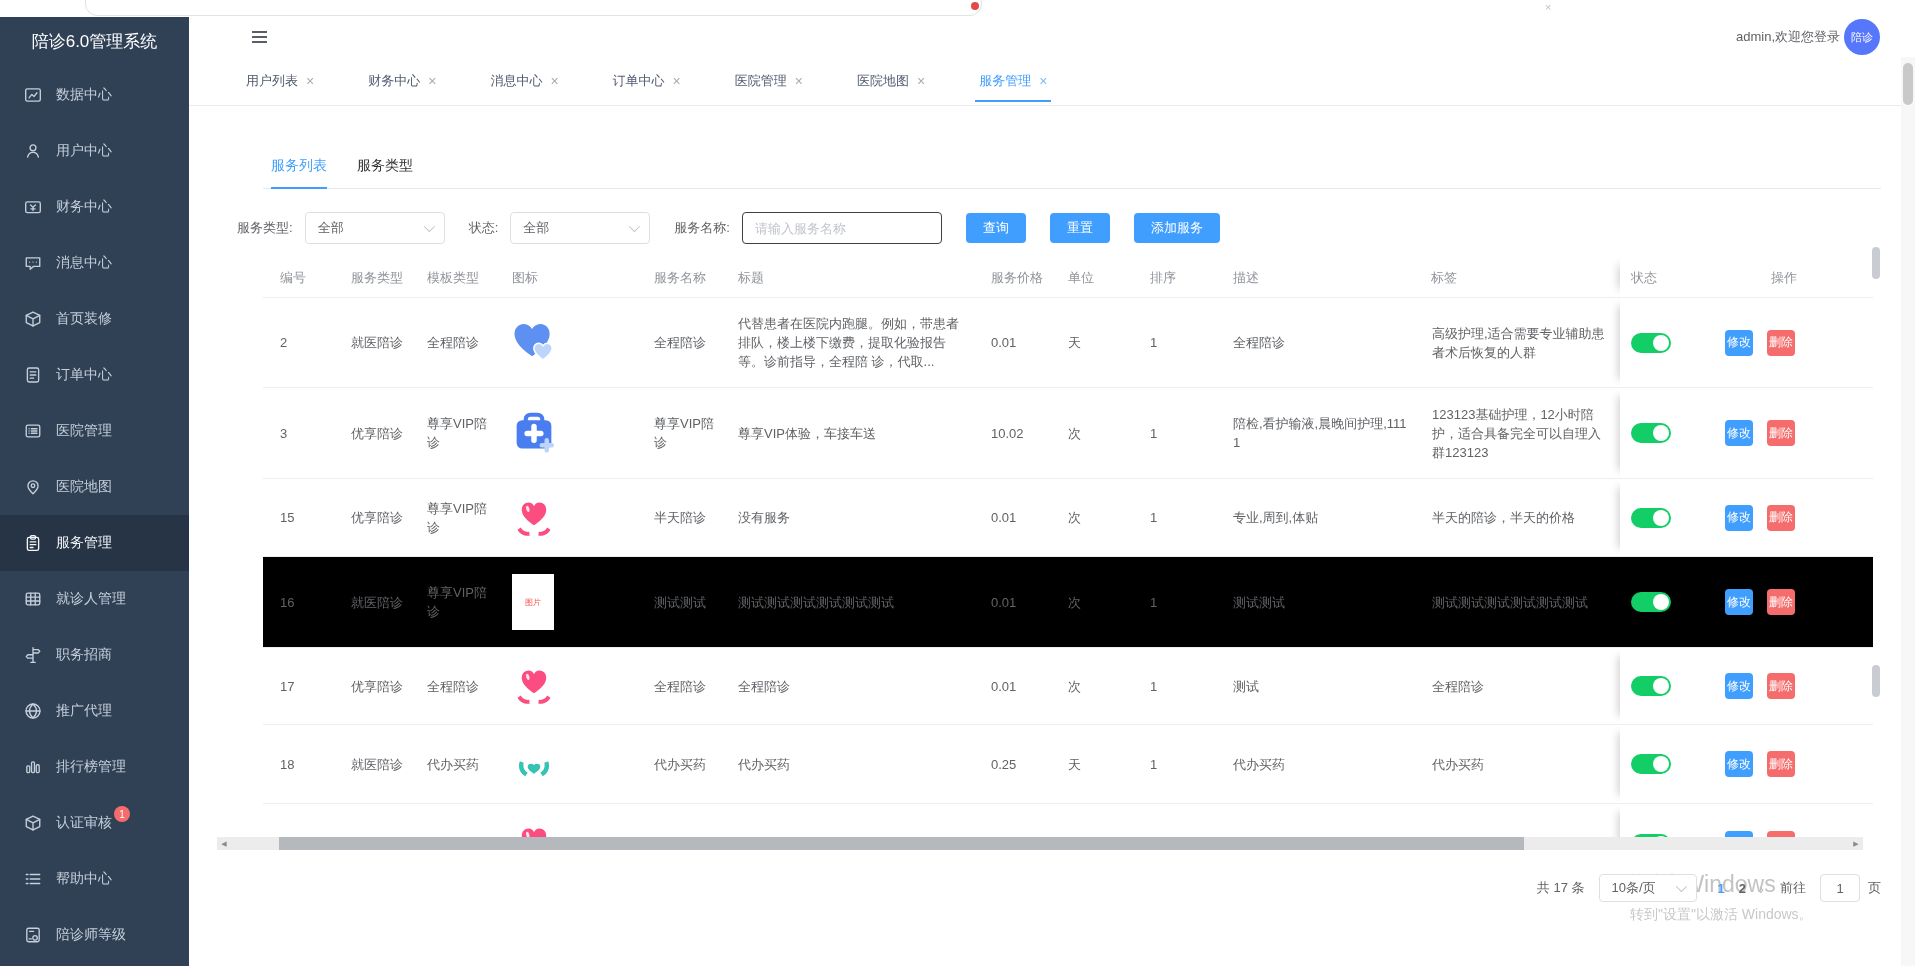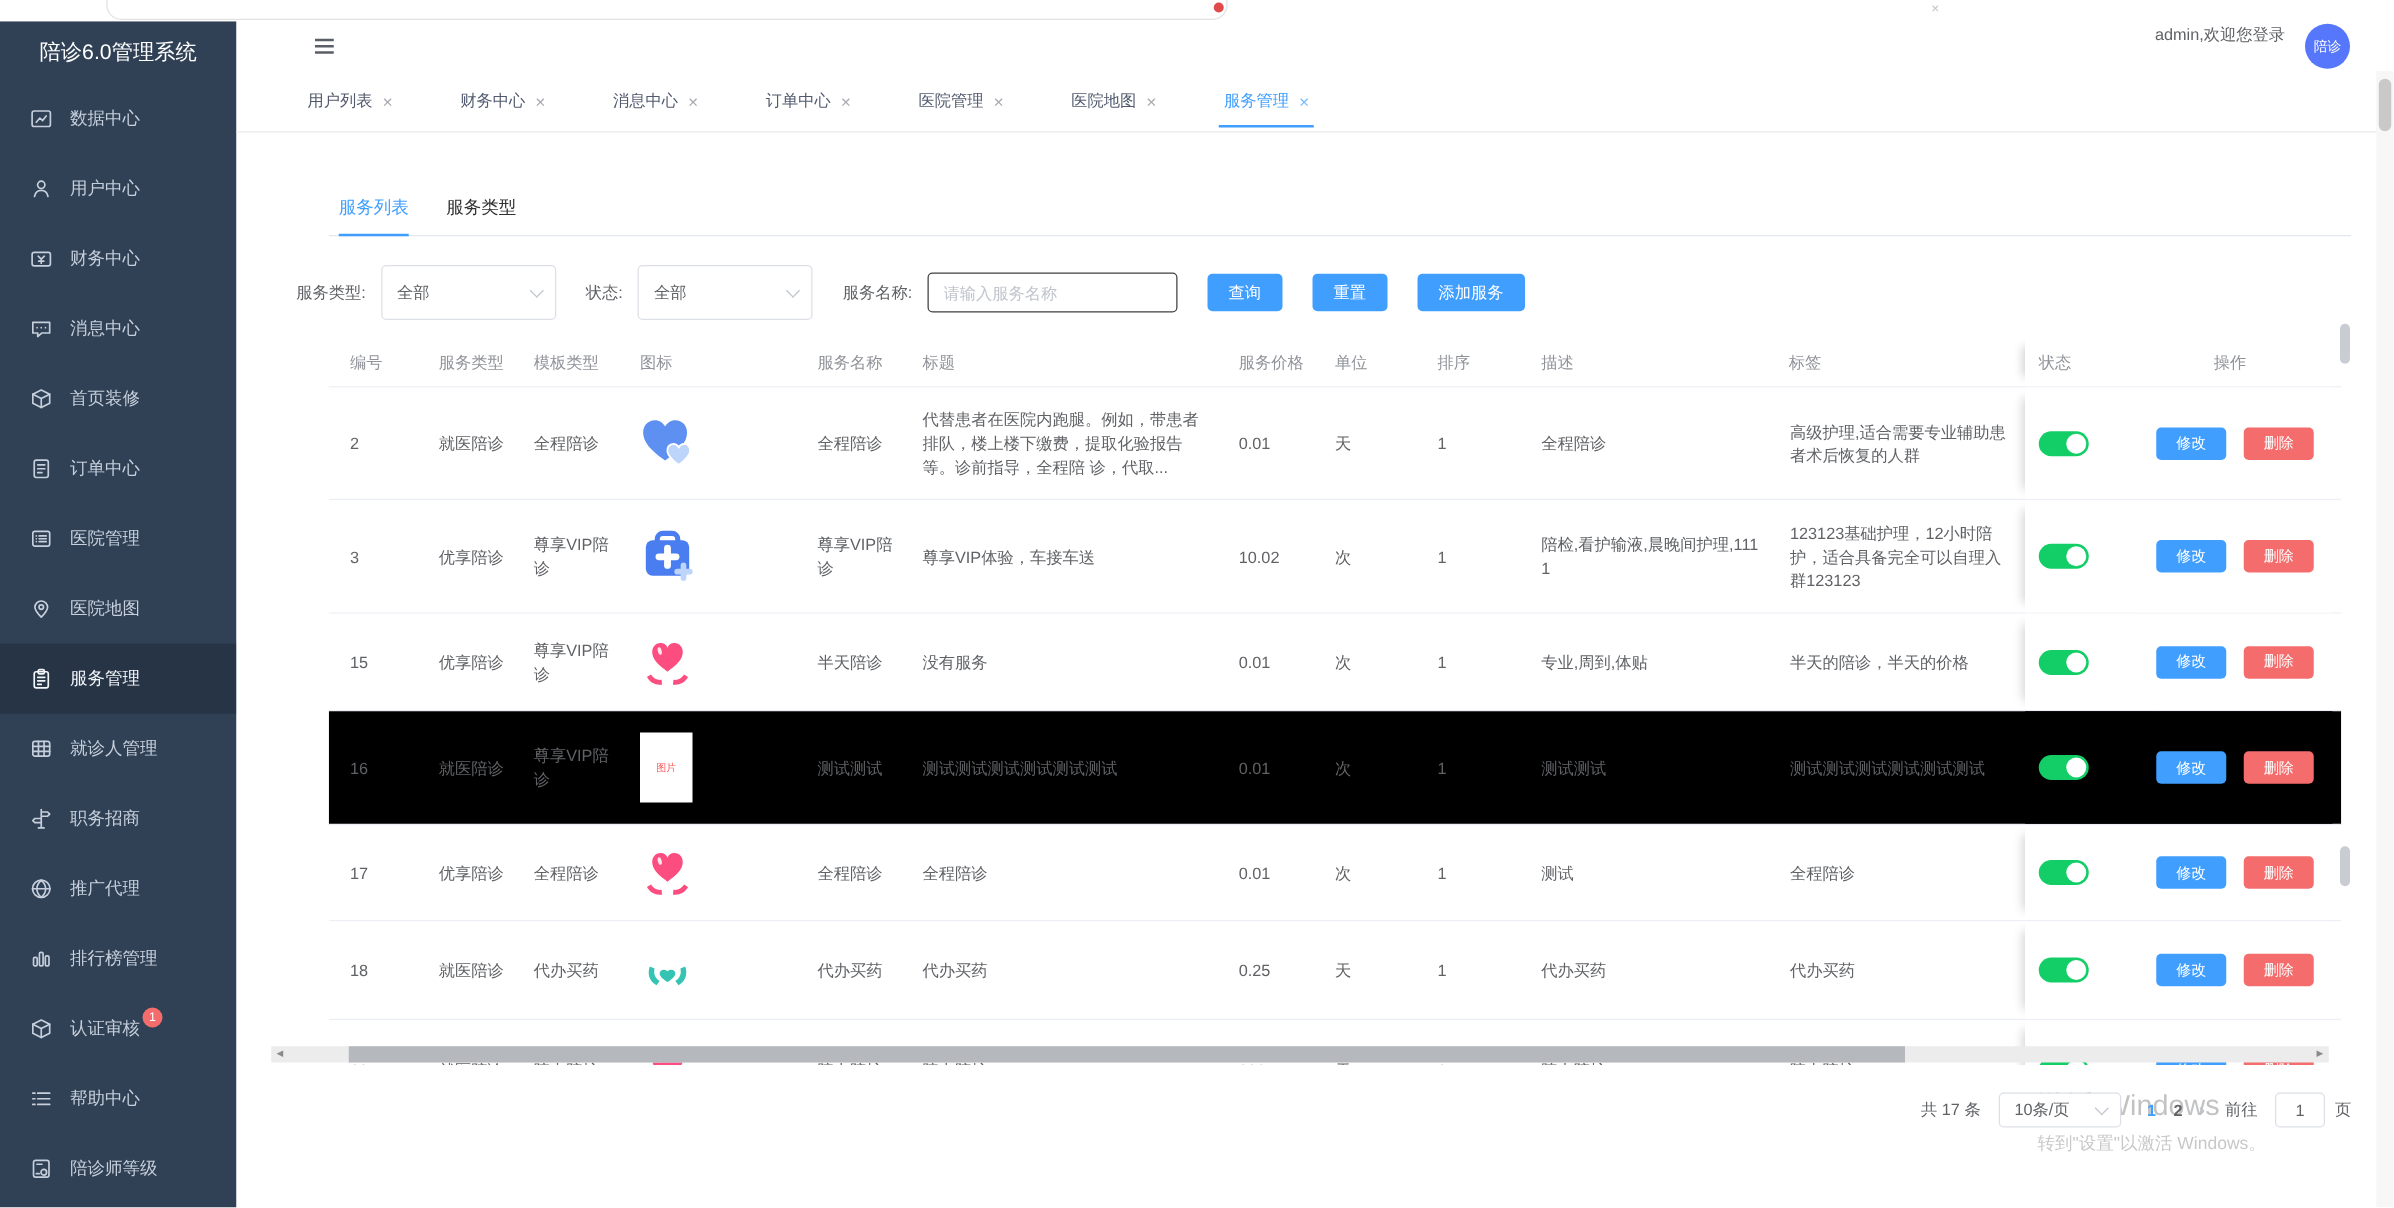--- a/index.html
+++ b/index.html
@@ -20,41 +20,41 @@
   .side-icon{width:18px;height:18px;margin-right:14px;display:inline-flex;flex-shrink:0}
   .side-icon svg{width:18px;height:18px}
   .badge{margin-left:2px;transform:translateY(-9px);background:#f56c6c;color:#fff;font-size:10px;
          min-width:16px;height:16px;border-radius:8px;display:inline-flex;align-items:center;justify-content:center}
   .main{flex:1;display:flex;flex-direction:column;min-width:0;position:relative}
   
   .topbar{height:40px;display:flex;align-items:center;justify-content:space-between;
           padding-left:63px;padding-right:35px}
   .hamburger{display:flex;flex-direction:column;gap:3px;cursor:pointer}
   .hamburger i{display:block;width:15px;height:2px;background:#5a5e66}
-  .topbar-right{display:flex;align-items:flex-start;gap:16px;font-size:13px;color:#606266}
+  .topbar-right{display:flex;align-items:center;gap:4px;font-size:13px;color:#606266}
   .avatar{width:36px;height:36px;border-radius:50%;background:#5677fc;color:#fff;font-size:11px;
           display:flex;align-items:center;justify-content:center;cursor:pointer}
   
   .tagsbar{height:48px;display:flex;align-items:center;padding-left:57px;border-bottom:1px solid #ececec}
   .tag{position:relative;height:48px;display:flex;align-items:center;margin-right:54px;font-size:13px;
        color:#515a6e;cursor:pointer;white-space:nowrap}
   .tag .close{margin-left:8px;color:#a8abb2;font-size:14px}
   .tag.active{color:#409eff}
   .tag.active .close{color:#79bbff}
   .tag.active::after{content:"";position:absolute;left:-4px;right:-4px;bottom:3px;height:2px;background:#409eff}
   
   .content{flex:1;position:relative}
   .subtabs{margin:51px 34px 0 74px;border-bottom:1px solid #e4e7ed;display:flex;padding-left:8px}
   .subtab{margin-right:30px;padding-bottom:13px;font-size:14px;color:#303133;position:relative;cursor:pointer}
   .subtab.active{color:#409eff}
   .subtab.active::after{content:"";position:absolute;left:0;right:0;bottom:-1px;height:2px;background:#409eff}
   .filterbar{margin:23px 34px 0 48px;display:flex;align-items:center;font-size:13px;color:#606266}
   .f-label{margin-right:12px;white-space:nowrap}
   .ml24{margin-left:24px}
-  .select{width:140px;height:44px;border:1px solid #dcdfe6;border-radius:4px;background:#fff;
+  .select{width:140px;height:32px;border:1px solid #dcdfe6;border-radius:4px;background:#fff;
           display:flex;align-items:center;justify-content:space-between;padding:0 12px;
           box-sizing:border-box;color:#606266;cursor:pointer}
   .chevron{width:7px;height:7px;border-right:1.4px solid #c0c4cc;border-bottom:1.4px solid #c0c4cc;
            transform:rotate(45deg) translateY(-2px)}
   .text-input{width:200px;height:32px;border:1px solid #404040;border-radius:4px;padding:0 12px;
            box-sizing:border-box;font-size:13px;color:#0f766e;font-family:inherit;outline:none}
   .text-input::placeholder{color:#c0c4cc}
   .btn{height:30px;padding:0 17px;background:#409eff;border:none;border-radius:4px;color:#fff;
        font-size:13px;cursor:pointer;font-family:inherit}
   
@@ -75,21 +75,21 @@
   .c12{width:105px;padding-left:11px;background:inherit;
        box-shadow:-10px 0 8px -8px rgba(0,0,0,.18)}
   .c13{width:141px;padding-left:0;background:inherit}
   .thead .c12,.thead .c13{background:#fff}
   .thead .c13{padding-left:46px}
   .row-icon svg{width:44px;height:42px;display:block}
   .broken{width:42px;height:56px;background:#fff;display:flex;align-items:center;justify-content:center}
   .broken span{color:#fa5555;font-size:8px}
   .toggle{width:40px;height:20px;border-radius:10px;background:#13ce66;position:relative;cursor:pointer;flex-shrink:0}
   .toggle::after{content:"";position:absolute;right:2px;top:2px;width:16px;height:16px;background:#fff;border-radius:50%}
-  .abtn{height:26px;padding:0 16px;border:none;border-radius:4px;color:#fff;font-size:12px;
+  .abtn{height:26px;padding:0 2px;border:none;border-radius:4px;color:#fff;font-size:12px;
         cursor:pointer;font-family:Liberation Sans, sans-serif;white-space:nowrap}
   .abtn.edit{background:#409eff}
   .abtn.del{background:#f56c6c;margin-left:14px}
   .v-scrollbar{position:absolute;right:-7px;top:-10px;width:8px;height:592px}
   .v-thumb{position:absolute;left:0;width:8px;border-radius:4px;background:#c9cdd3}
   .v-thumb.t1{top:0;height:32px}
   .v-thumb.t2{top:418px;height:32px}
   
   .h-scrollbar{position:absolute;left:28px;top:731px;width:1646px;height:13px;background:#ececec;z-index:3}
   .h-arrow{position:absolute;top:0;width:14px;height:13px;line-height:13px;text-align:center;

